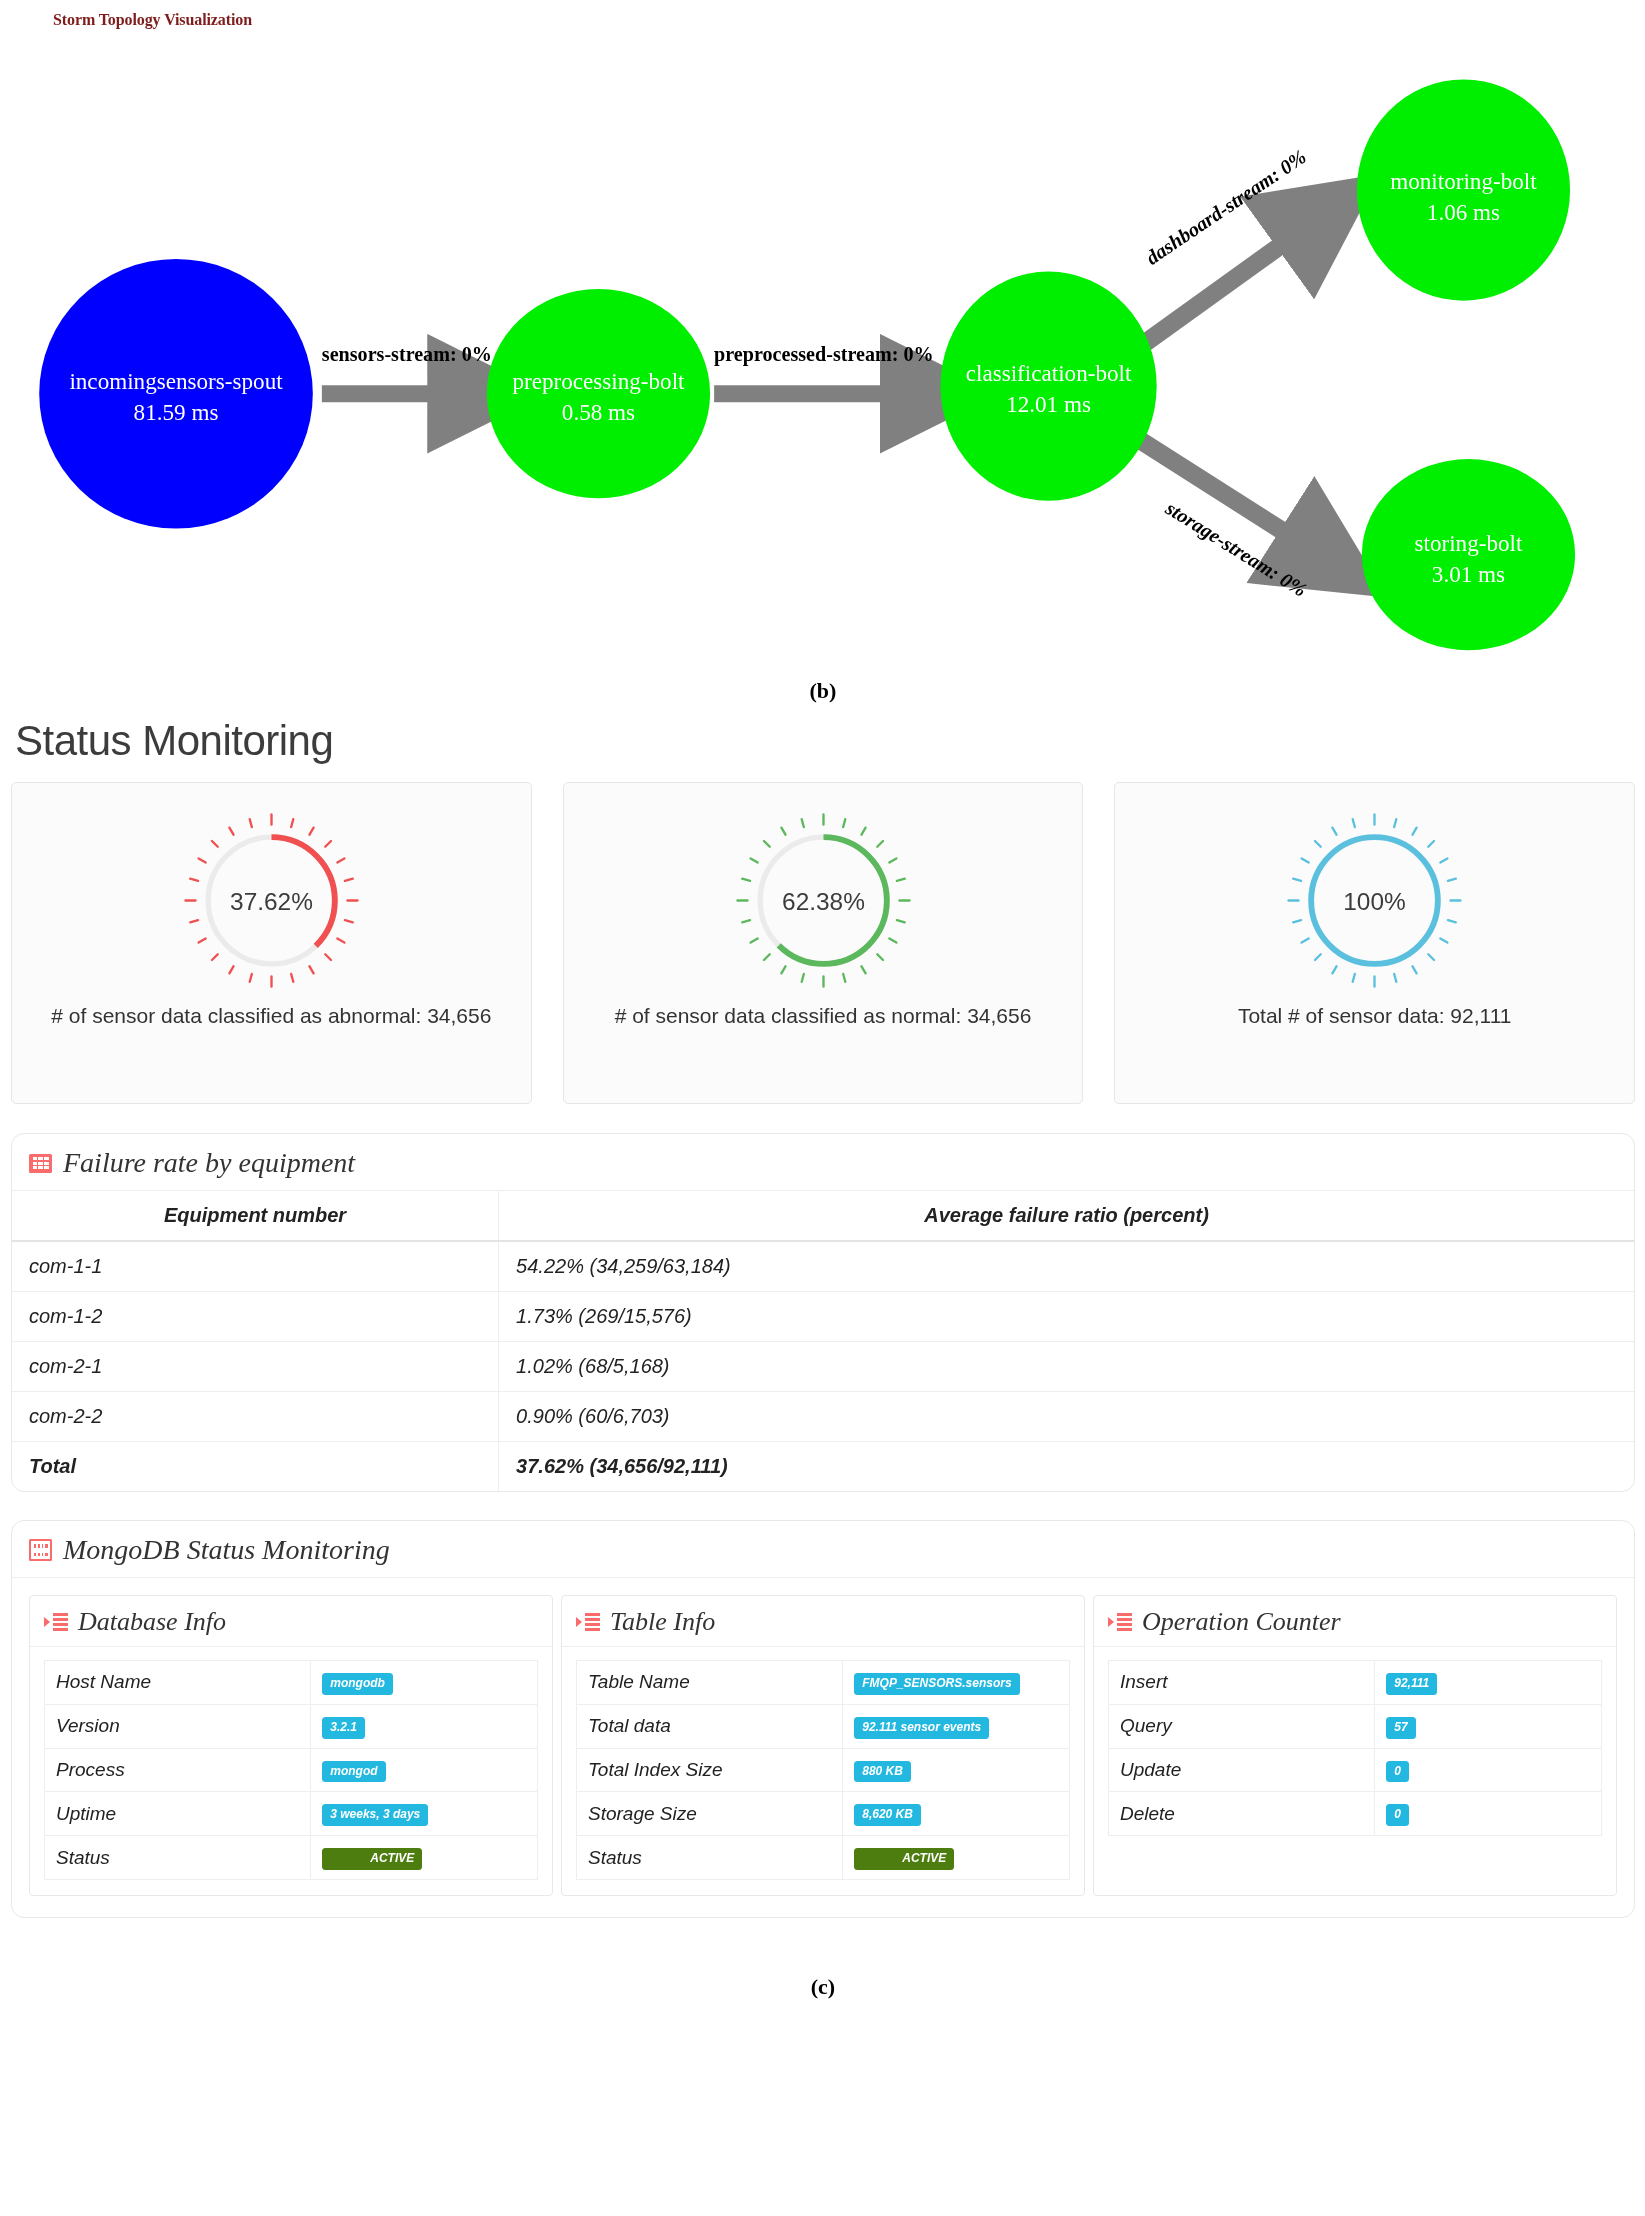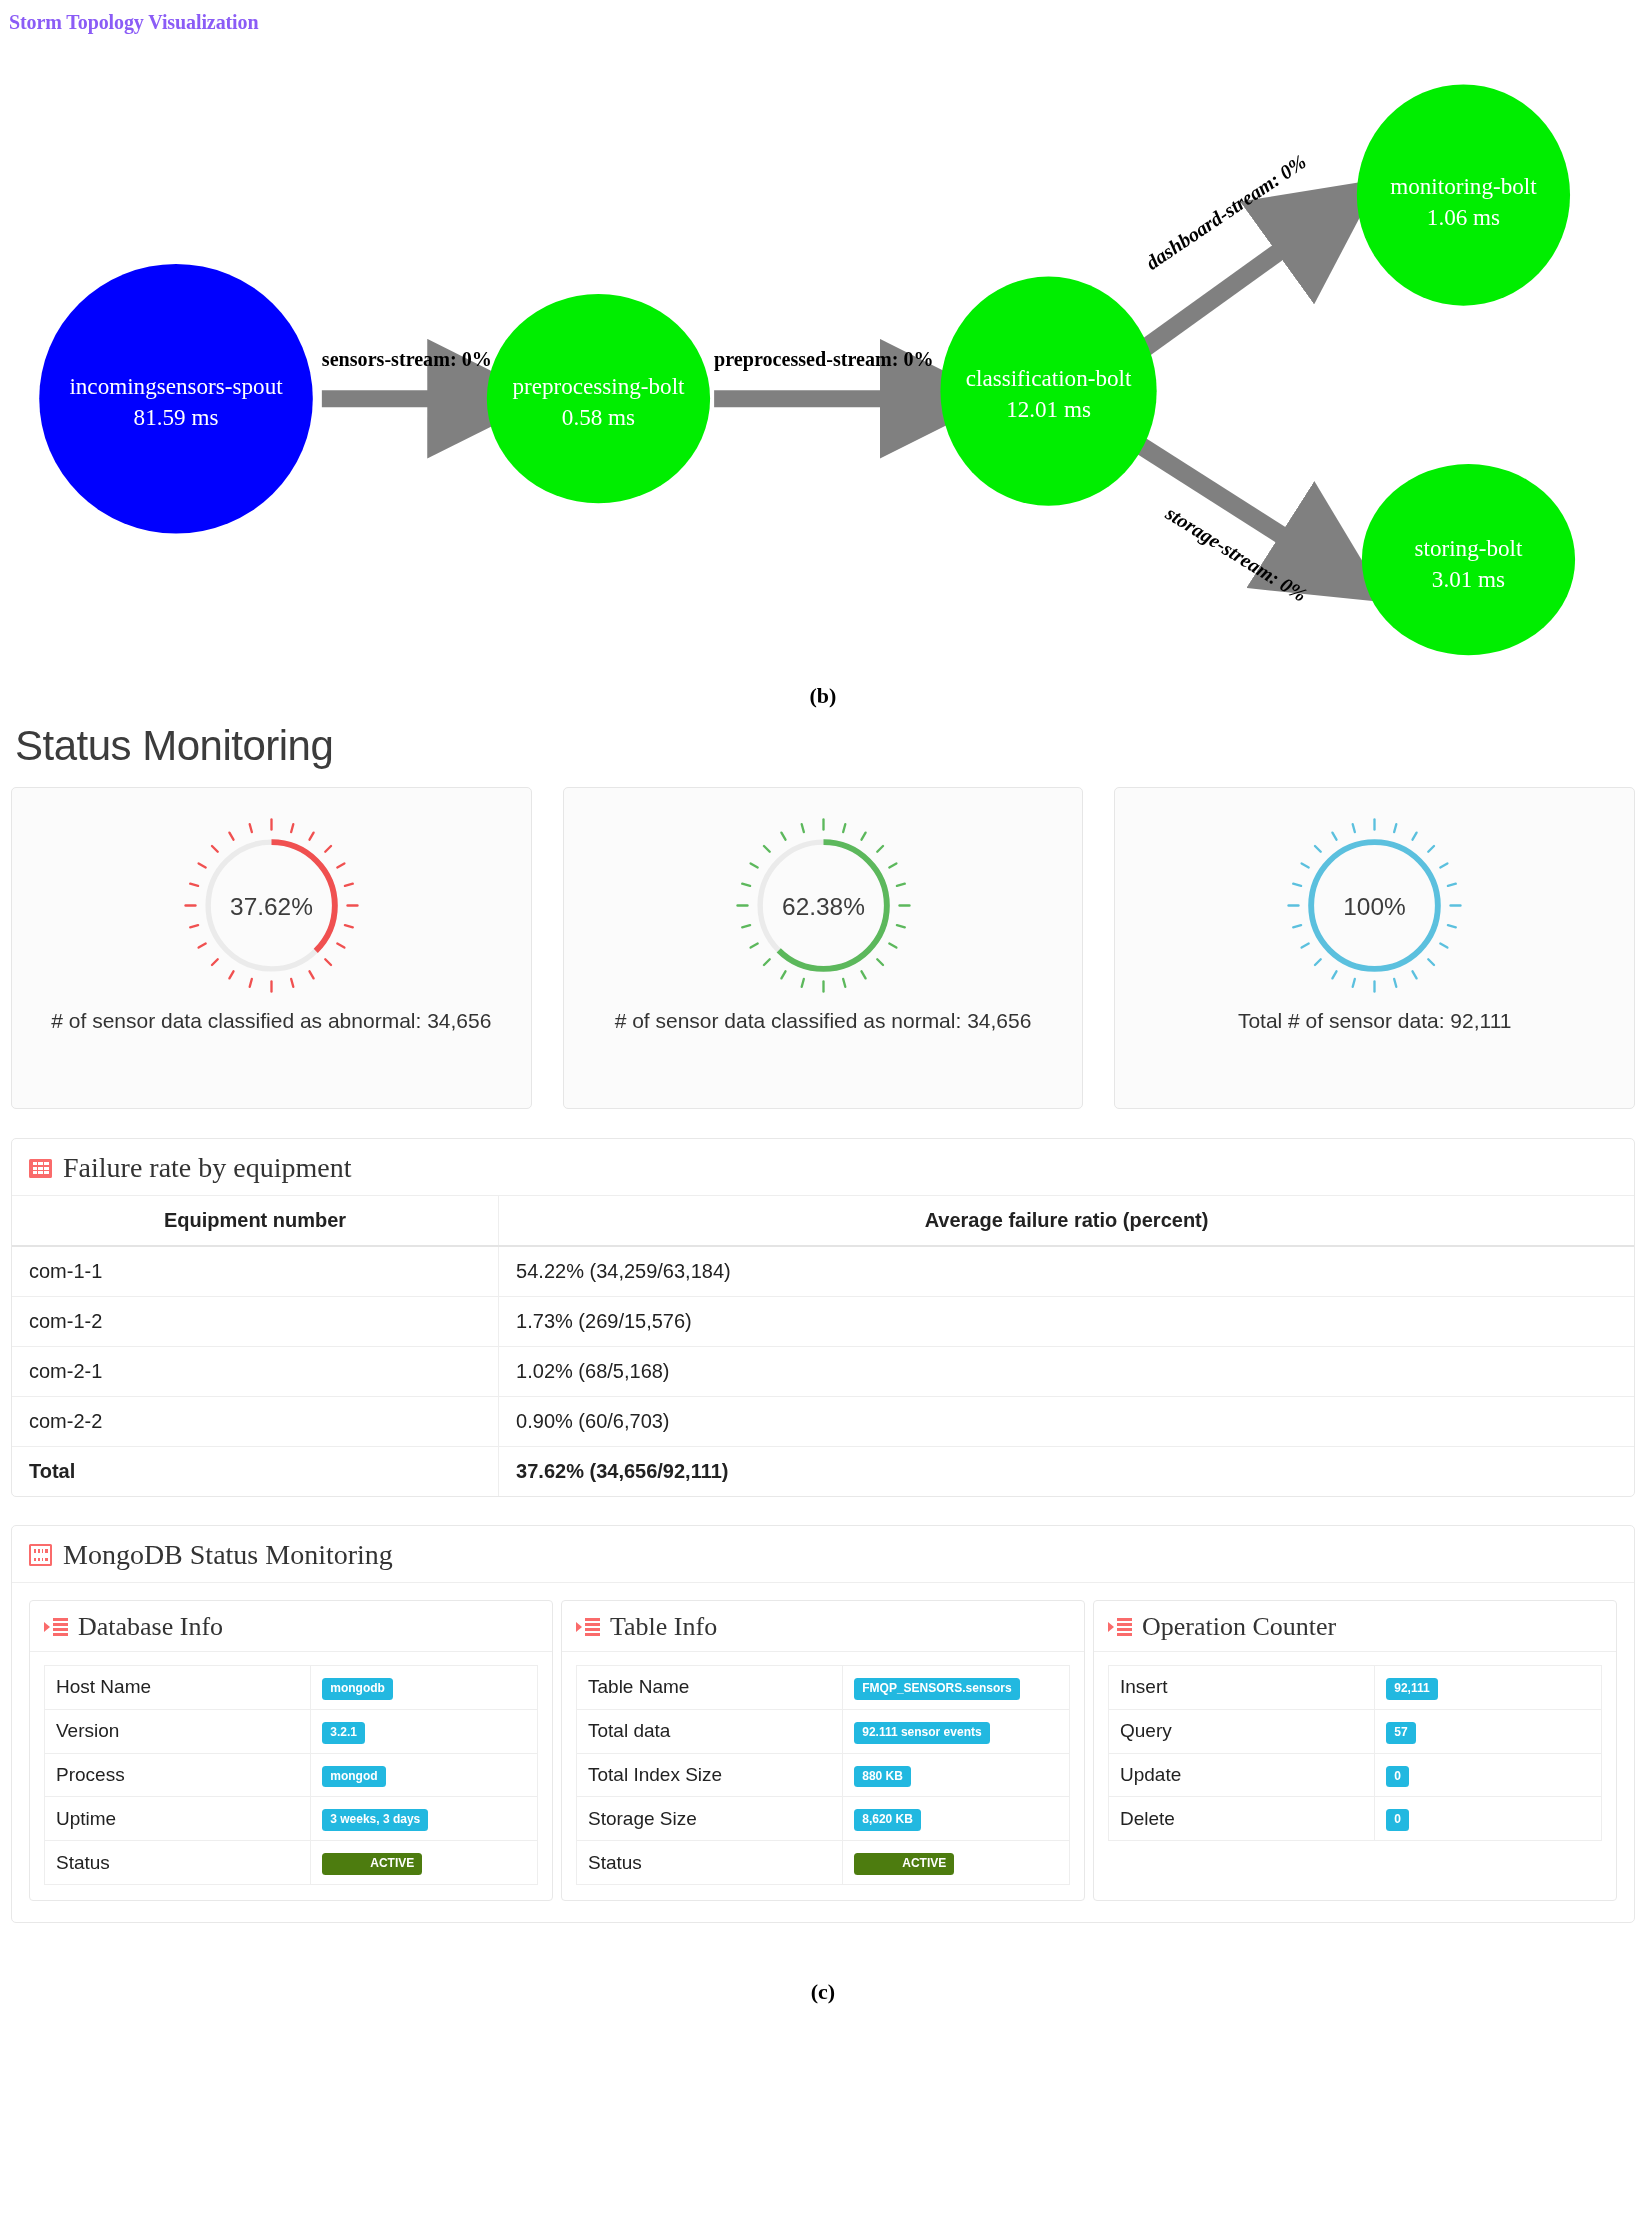--- a/index.html
+++ b/index.html
@@ -9,24 +9,25 @@
     background: #ffffff;
     font-family: "Liberation Sans", sans-serif;
     -webkit-font-smoothing: antialiased;
   }
   .page { width: 1646px; position: relative; }
 
   
   .topo-title {
     font-family: "Liberation Serif", serif;
     font-weight: bold;
-    font-size: 20px;
-    color: #8b5cf6;
+    font-size: 16px;
+    color: #7f1d1d;
     padding: 11px 0 0 9px;
     letter-spacing: -0.1px;
+    margin-left: 44px;
   }
   .topo-wrap { position: relative; width: 1646px; height: 659px; }
   .topo-svg { position:absolute; left:0; top:0; }
 
   .cap {
     text-align: center;
     font-family: "Liberation Serif", serif;
     font-weight: bold;
     font-size: 22px;
     color: #000;
@@ -60,24 +61,25 @@
     text-align: center;
     font-size: 21px;
     color: #333333;
     line-height: 1.42;
     padding: 0 10px;
   }
 
   
   .panel {
     border: 1px solid #e8e8e8;
-    border-radius: 5px;
+    border-radius: 13px;
     background: #ffffff;
     margin-bottom: 28px;
     overflow: hidden;
+    font-style: italic;
   }
   .panel-head {
     padding: 15px 17px 13px 17px;
     border-bottom: 1px solid #eeeeee;
     display: flex;
     align-items: center;
     gap: 11px;
   }
   .panel-title {
     font-family: "Liberation Serif", serif;

